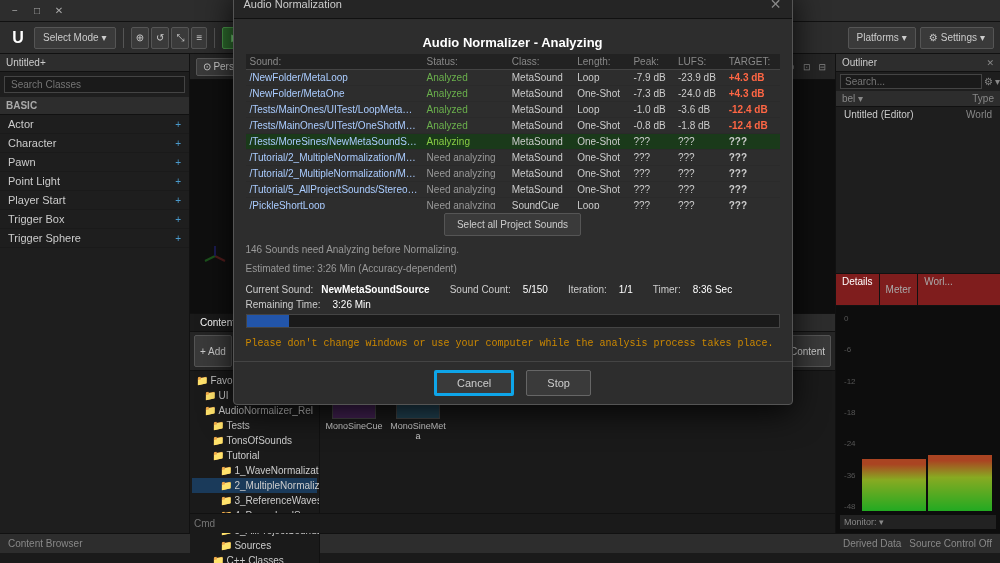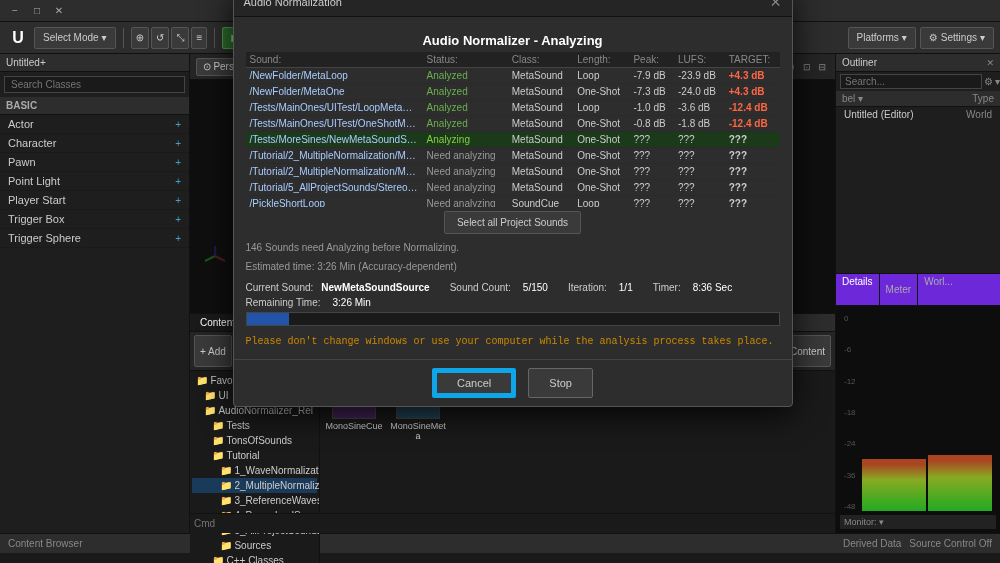--- a/index.html
+++ b/index.html
@@ -88,21 +88,21 @@
 
     .select-all-btn { display: block; margin: 4px auto; background: #3a3a3a; border: 1px solid #555; color: #ccc; padding: 5px 12px; font-size: 10px; cursor: pointer; border-radius: 2px; }
 
     .info-row { display: flex; justify-content: space-between; padding: 4px 0; font-size: 10px; color: #999; }
     .progress-section { padding: 4px 0; }
     .progress-row { display: flex; align-items: center; gap: 8px; padding: 2px 0; font-size: 10px; }
     .progress-bar-container { flex: 1; height: 14px; background: #1a1a1a; border: 1px solid #444; }
     .progress-bar { height: 100%; background: #2255aa; }
     .warning-text { color: #cc8800; font-size: 10px; padding: 4px 0; font-family: Liberation Mono, monospace; }
     .modal-footer { display: flex; justify-content: center; gap: 12px; padding: 8px; border-top: 1px solid #444; }
-    .btn-cancel { background: #3a3a3a; border: 5px solid #0ea5e9; color: #ccc; padding: 4px 20px; cursor: pointer; border-radius: 2px; font-size: 11px; }
+    .btn-cancel { background: #3a3a3a; border: 3px solid #0ea5e9; color: #ccc; padding: 4px 20px; cursor: pointer; border-radius: 2px; font-size: 11px; }
     .btn-stop { background: #3a3a3a; border: 1px solid #666; color: #ccc; padding: 4px 20px; cursor: pointer; border-radius: 2px; font-size: 11px; }
 
     .unreal-logo { color: #fff; font-size: 16px; font-weight: bold; width: 24px; height: 24px; display: flex; align-items: center; justify-content: center; }
 
     
     .status-bar { height: 20px; background: #2d2d2d; border-top: 1px solid #111; display: flex; align-items: center; padding: 0 8px; justify-content: space-between; font-size: 10px; color: #888; }
     .status-bar-right { display: flex; gap: 8px; align-items: center; }
   </style>
 </head>
 <body>
@@ -477,21 +477,21 @@
         <span>Type</span>
       </div>
       <div>
         <div style="display:flex;align-items:center;justify-content:space-between;padding:2px 8px;font-size:10px;cursor:pointer;gap:28px;">
           <span style="color:#ccc;">Untitled (Editor)</span>
           <span style="color:#888;">World</span>
         </div>
       </div>
     </div>
 
-    <div style="display:flex;background:#6d28d9;border-bottom:1px solid #111;">
+    <div style="display:flex;background:#7f1d1d;border-bottom:1px solid #111;">
       <div style="padding:2px 6px;font-size:10px;color:#fff;cursor:pointer;border-right:1px solid #111;">Details</div>
       <div style="padding:10px 6px;font-size:10px;color:#aaa;cursor:pointer;border-right:1px solid #111;">Meter</div>
       <div style="padding:2px 6px;font-size:10px;color:#aaa;cursor:pointer;">Worl...</div>
     </div>
 
     <div style="flex:1;background:#0d0d0d;padding:4px;position:relative;display:flex;flex-direction:column;">
       <div style="flex:1;display:flex;align-items:flex-end;gap:4px;padding:4px;">
 
         <div style="display:flex;flex-direction:column;height:100%;justify-content:space-between;font-size:8px;color:#555;padding-right:2px;">
           <span>0</span>

